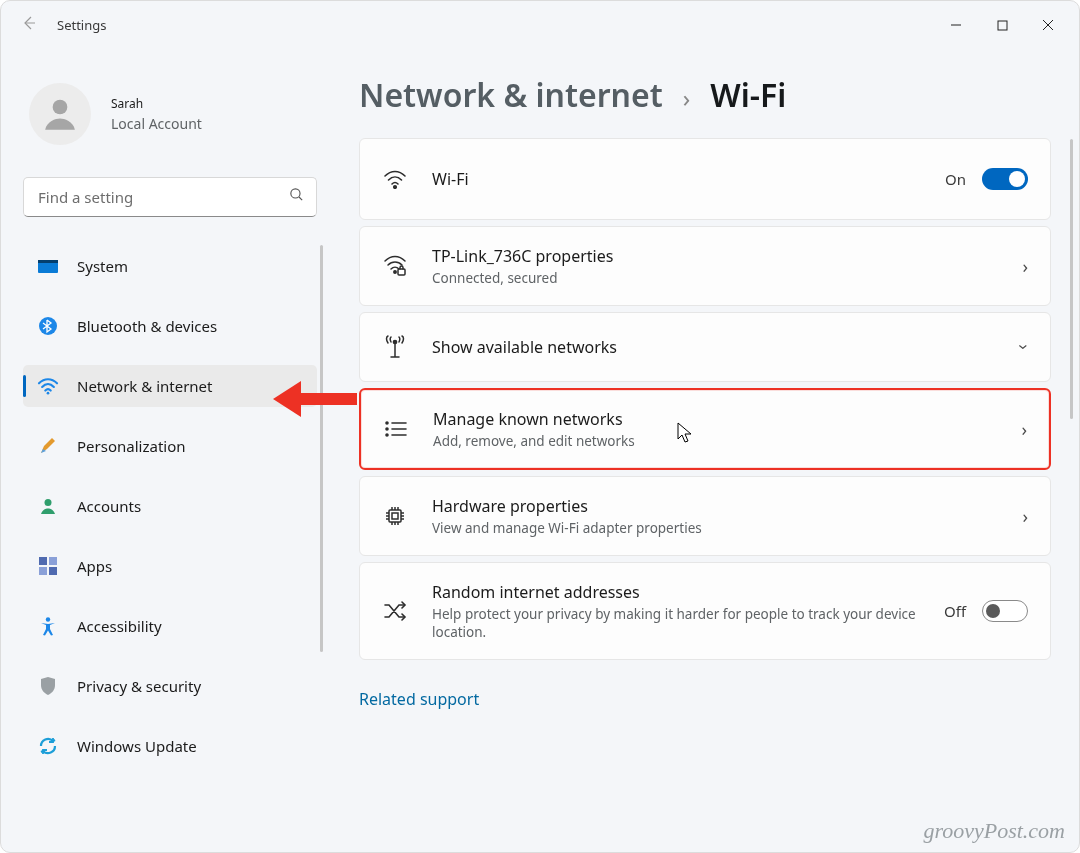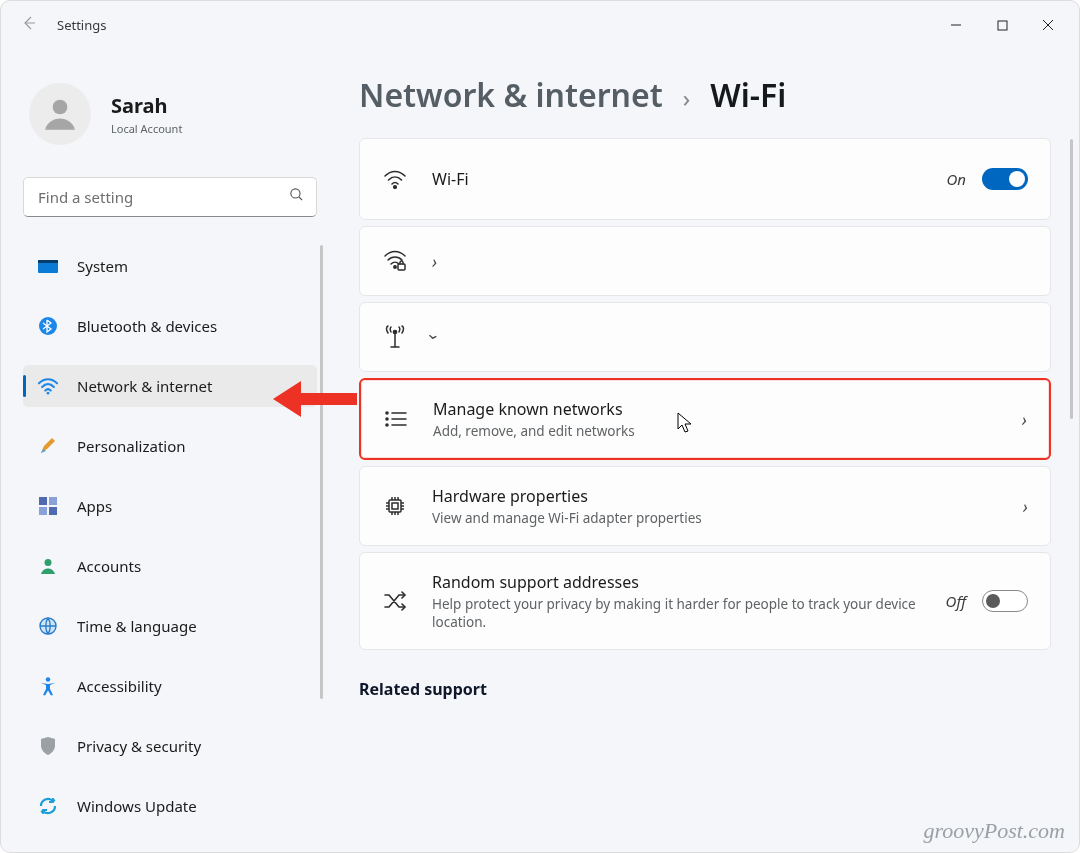--- a/index.html
+++ b/index.html
@@ -21,22 +21,22 @@
   .titlebar .back{width:40px;text-align:center;color:#9a9a9a;}
   .titlebar .title{font-size:13px;margin-left:8px;}
   .titlebar .spacer{flex:1;}
   .titlebar .winbtn{width:46px;height:32px;display:flex;align-items:center;justify-content:center;color:#2b2b2b;}
   .body{flex:1;display:flex;min-height:0;}
   
   .sidebar{width:330px;padding:22px 14px 10px 22px;display:flex;flex-direction:column;}
   .user-row{display:flex;align-items:center;gap:20px;padding:12px 6px 20px 6px;}
   .avatar{width:62px;height:62px;border-radius:50%;background:#ececec;display:flex;align-items:center;justify-content:center;}
   .avatar svg{fill:#a6a6a6;}
-  .user-name{font-weight:700;font-size:20px;color:var(--text);}
-  .user-sub{font-size:11px;color:var(--muted);margin-top:2px;}
+  .user-name{font-weight:400;font-size:12px;color:var(--text);}
+  .user-sub{font-size:14px;color:var(--muted);margin-top:2px;}
   .search{margin:12px 0 28px 0;position:relative;}
   .search input{width:100%;height:40px;border:1px solid #d8d8d8;border-bottom:1.5px solid #8a8a8a;border-radius:5px;background:#fff;padding:0 44px 0 14px;font-size:15px;color:var(--text);}
   .search input::placeholder{color:#6e6e6e;}
   .search .sicon{position:absolute;right:12px;top:50%;transform:translateY(-50%);color:#555;}
   .nav{display:flex;flex-direction:column;gap:18px;position:relative;}
   .nav-scroll-thumb{position:absolute;right:-6px;top:0;width:3px;height:78%;background:#c6c6c6;border-radius:3px;}
   .nav-item{display:flex;align-items:center;gap:18px;height:42px;padding:0 14px;border-radius:5px;font-size:15px;color:var(--text);cursor:default;position:relative;}
   .nav-item.selected{background:var(--sel);}
   .nav-item.selected::before{content:"";position:absolute;left:0;top:10px;bottom:10px;width:3px;border-radius:3px;background:var(--accent);}
   .nav-icon{width:22px;height:22px;display:flex;align-items:center;justify-content:center;}
@@ -48,30 +48,30 @@
   .bc-sep{font-size:24px;color:#888;}
   .bc-current{font-size:32px;font-weight:600;color:#16191b;}
   .cards{display:flex;flex-direction:column;gap:6px;}
   .card{background:var(--panel);border:1px solid var(--border);border-radius:var(--card-radius);padding:18px 22px;display:flex;align-items:center;gap:24px;min-height:70px;}
   .card.highlight{border:2.5px solid var(--red);box-shadow:0 0 0 1px rgba(237,49,36,.15) inset;}
   .card-icon{width:26px;display:flex;align-items:center;justify-content:center;color:#2d2d2d;flex:none;}
   .card-icon svg{stroke:#2d2d2d;}
   .card-texts{flex:1;min-width:0;}
   .card-title{font-size:16px;color:var(--text);}
   .card-sub{font-size:13.5px;color:var(--muted);margin-top:2px;}
-  .card-action{display:flex;align-items:center;gap:16px;flex:none;color:#3a3a3a;font-style:italic;}
+  .card-action{display:flex;align-items:center;gap:16px;flex:none;color:#3a3a3a;}
   .state-label{font-size:15px;}
   .toggle{width:46px;height:22px;border-radius:22px;position:relative;}
   .toggle.on{background:var(--accent);}
   .toggle.off{background:#fff;border:1px solid #8a8a8a;}
   .toggle .knob{position:absolute;top:3px;width:16px;height:16px;border-radius:50%;background:#fff;}
   .toggle.on .knob{right:3px;}
   .toggle.off .knob{left:3px;background:#5a5a5a;width:14px;height:14px;top:3px;}
   .chevron{font-size:18px;color:#4a4a4a;}
-  .section-title{font-size:16px;font-weight:700;color:#0f172a;margin-top:28px;}
+  .section-title{font-size:16px;font-weight:400;color:#0369a1;margin-top:28px;}
   
   .arrow{position:absolute;pointer-events:none;}
   .watermark{position:absolute;right:14px;bottom:8px;color:#9aa0a4;font-size:22px;font-style:italic;font-family:Georgia,"Times New Roman",serif;}
   .cursor{position:absolute;pointer-events:none;}
 </style>
 </head>
 <body>
 
 <div class="window">
 
@@ -167,49 +167,40 @@
               <svg width="20" height="20" viewBox="0 0 20 20">
                 <path d="M3 17l3-7 8-8 3 3-8 8-6 4z" fill="#e39a2e"></path>
                 <path d="M3 17l2-4 3 2z" fill="#5aa0dd"></path>
               </svg>
             </span>
           <span>Personalization</span>
         </div>
 
         <div class="nav-item">
           <span class="nav-icon">
+              <svg width="20" height="20" viewBox="0 0 20 20" fill="#2f9e6d">
+                <circle cx="10" cy="6.5" r="3.5"></circle>
+                <path d="M3 18c1.5-4.5 5-5.5 7-5.5s5.5 1 7 5.5z"></path>
+              </svg>
+            </span>
+          <span>Accounts</span>
+        </div>
+
+        <div class="nav-item">
+          <span class="nav-icon">
               <svg width="18" height="18" viewBox="0 0 18 18">
                 <rect x="0" y="0" width="8" height="8" fill="#4f6ab0"></rect>
                 <rect x="10" y="0" width="8" height="8" fill="#8aa0d8"></rect>
                 <rect x="0" y="10" width="8" height="8" fill="#8aa0d8"></rect>
                 <rect x="10" y="10" width="8" height="8" fill="#4f6ab0"></rect>
               </svg>
             </span>
           <span>Apps</span>
         </div>
 
-        <div class="nav-item">
-          <span class="nav-icon">
-              <svg width="20" height="20" viewBox="0 0 20 20" fill="#2f9e6d">
-                <circle cx="10" cy="6.5" r="3.5"></circle>
-                <path d="M3 18c1.5-4.5 5-5.5 7-5.5s5.5 1 7 5.5z"></path>
-              </svg>
-            </span>
-          <span>Accounts</span>
-        </div>
-
-        <div class="nav-item">
-          <span class="nav-icon">
-              <svg width="20" height="20" viewBox="0 0 20 20" fill="none" stroke="#2a7dc9" stroke-width="1.4">
-                <circle cx="10" cy="10" r="8" fill="#cfe6f7"></circle>
-                <path d="M2 10h16M10 2c3 4 3 12 0 16M10 2c-3 4-3 12 0 16"></path>
-              </svg>
-            </span>
-          <span>Time &amp; language</span>
-        </div>
 
 
         <div class="nav-item">
           <span class="nav-icon">
               <svg width="20" height="20" viewBox="0 0 20 20" fill="#1c87e8">
                 <circle cx="10" cy="3.5" r="2.2"></circle>
                 <path d="M3 7l7 1 7-1-5 2v4l3 6-2 .5-3-5-3 5-2-.5 3-6V9z"></path>
               </svg>
             </span>
           <span>Accessibility</span>
@@ -271,33 +262,40 @@
           <div class="card-icon">
             <svg width="24" height="22" viewBox="0 0 24 22" fill="none" stroke="#2d2d2d" stroke-width="1.5" stroke-linecap="round">
                 <path d="M2 6c6-6 14-6 20 0"></path>
                 <path d="M5 10c4-4 10-4 14 0"></path>
                 <path d="M8 14c2.5-2.5 5.5-2.5 8 0"></path>
                 <circle cx="12" cy="17" r="1.2" fill="#2d2d2d"></circle>
                 <rect x="15" y="14" width="7" height="6" rx="1" fill="#fff" stroke="#2d2d2d"></rect>
                 <path d="M17 14v-1.5a1.5 1.5 0 0 1 3 0V14"></path>
               </svg>
           </div>
+          <div class="card-texts">
+            <div class="card-title">TP-Link_736C properties</div>
+            <div class="card-sub">Connected, secured</div>
+          </div>
           <div class="card-action">
               <span class="chevron">›</span>
             </div>
         </div>
 
         <div class="card">
           <div class="card-icon">
             <svg width="24" height="24" viewBox="0 0 24 24" fill="none" stroke="#2d2d2d" stroke-width="1.5" stroke-linecap="round">
                 <path d="M5 8c-2-3-2-6 0-7M19 8c2-3 2-6 0-7M8 7c-1-2-1-4 0-5M16 7c1-2 1-4 0-5"></path>
                 <circle cx="12" cy="7" r="1.6" fill="#2d2d2d"></circle>
                 <path d="M12 9v13M8 22h8"></path>
               </svg>
           </div>
+          <div class="card-texts">
+              <div class="card-title">Show available networks</div>
+            </div>
           <div class="card-action">
               <span class="chevron" style="transform:rotate(90deg);display:inline-block;">›</span>
             </div>
         </div>
 
         <div class="card highlight" style="position:relative;">
           <div class="card-icon">
             <svg width="24" height="20" viewBox="0 0 24 20" fill="none" stroke="#2d2d2d" stroke-width="1.6" stroke-linecap="round">
                 <circle cx="3" cy="4" r="1" fill="#2d2d2d"></circle>
                 <circle cx="3" cy="10" r="1" fill="#2d2d2d"></circle>
@@ -335,21 +333,21 @@
         </div>
 
         <div class="card">
           <div class="card-icon">
             <svg width="24" height="20" viewBox="0 0 24 20" fill="none" stroke="#2d2d2d" stroke-width="1.6" stroke-linecap="round">
                 <path d="M2 4h4l10 12h5M2 16h4l10-12h5"></path>
                 <path d="M19 1l3 3-3 3M19 13l3 3-3 3"></path>
               </svg>
           </div>
           <div class="card-texts">
-            <div class="card-title">Random support addresses</div>
+            <div class="card-title">Random internet addresses</div>
             <div class="card-sub">Help protect your privacy by making it harder for people to track your device location.</div>
           </div>
           <div class="card-action">
             <span class="state-label">Off</span>
             <div class="toggle off">
                 <div class="knob"></div>
               </div>
           </div>
         </div>
       </div>

